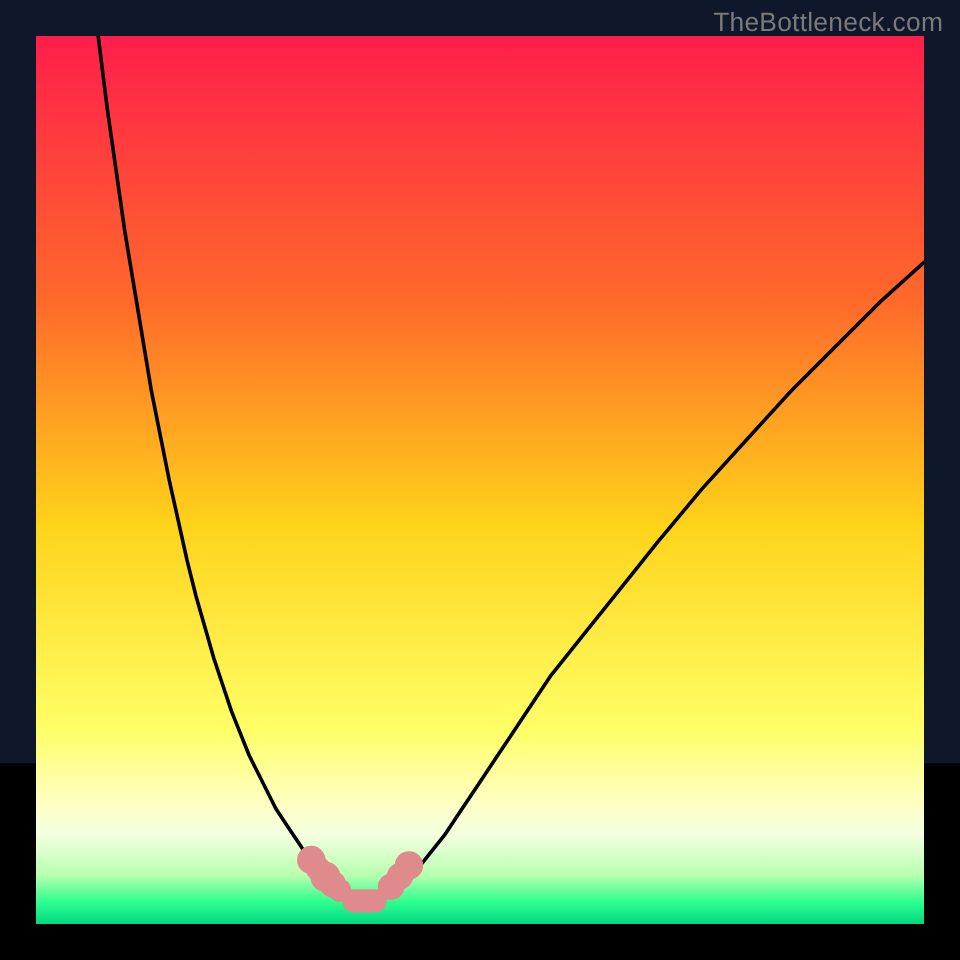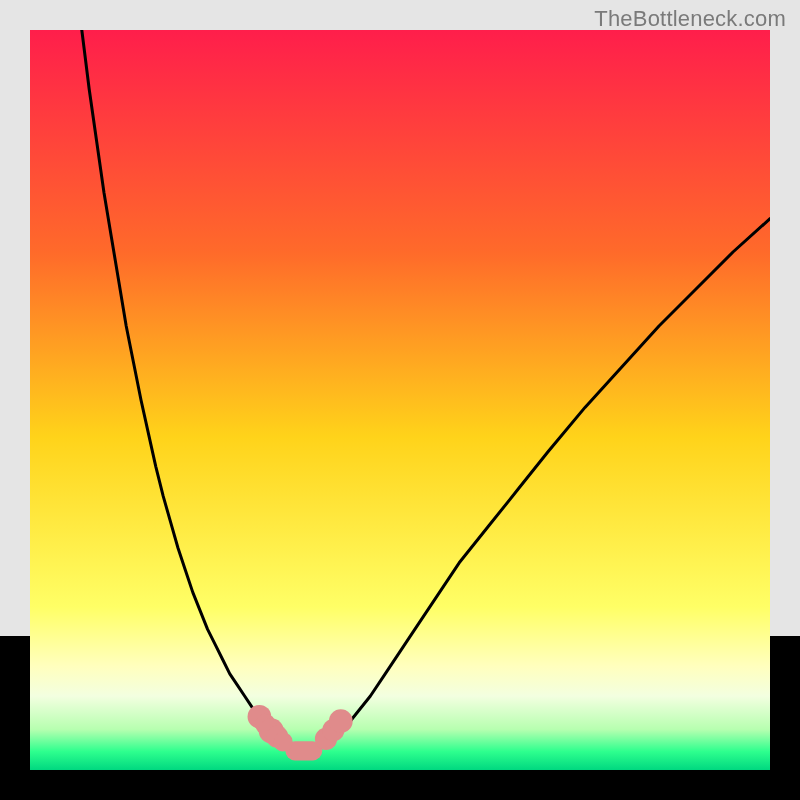--- a/index.html
+++ b/index.html
@@ -10,21 +10,21 @@
     background: #000;
     font-family: Arial, Helvetica, sans-serif;
     overflow: hidden;
   }
   .frame {
     position: absolute;
     left: 0;
     top: 0;
     width: 800px;
     height: 636px;
-    background: #e5e5e5;
+    background: #0f172a;
   }
   .plot {
     position: absolute;
     left: 30px;
     top: 30px;
     width: 740px;
     height: 740px;
   }
   .watermark {
     position: absolute;

